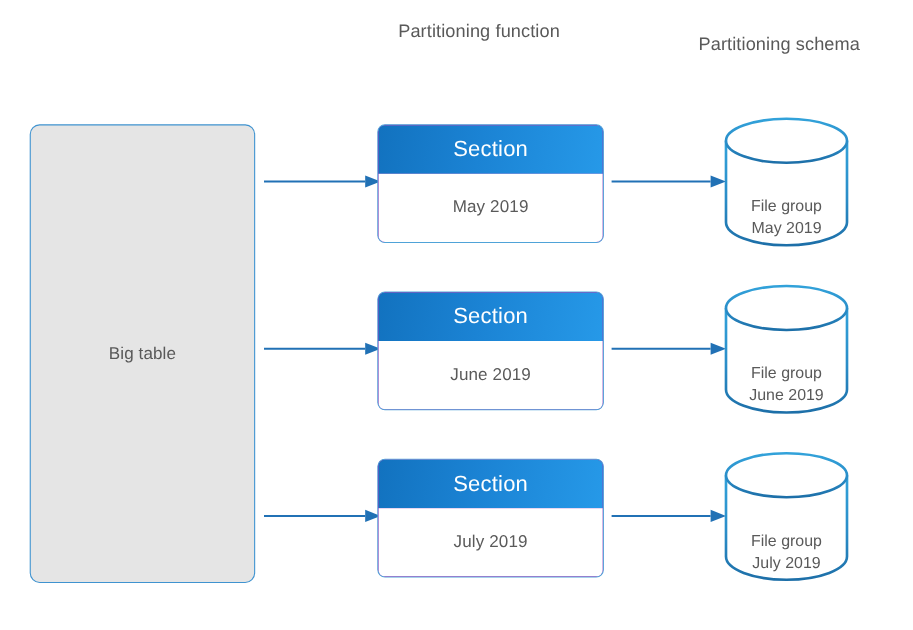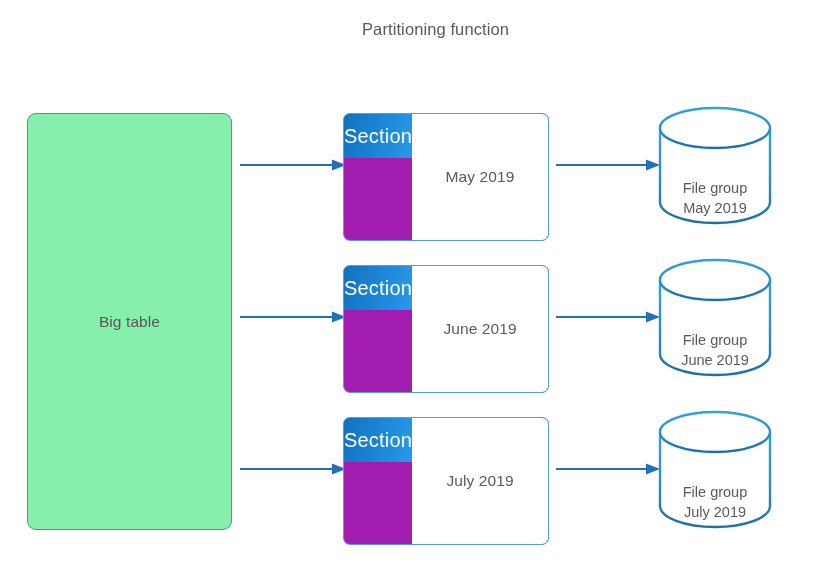--- a/index.html
+++ b/index.html
@@ -33,44 +33,44 @@
   
   #big-table {
     position: absolute;
     left: 27px;
     top: 113px;
     width: 205px;
     height: 417px;
     box-sizing: border-box;
     border: 1.6px solid #3f93d0;
     border-radius: 9px;
-    background: #86efac;
+    background: #e5e5e5;
     display: flex;
     align-items: center;
     justify-content: center;
   }
   #big-table-label {
     font-size: 15.5px;
     color: #595959;
     letter-spacing: 0.1px;
   }
 
   
   .section-card {
     position: absolute;
     left: 343px;
     width: 206px;
-    height: 128px;
+    height: 108px;
     box-sizing: border-box;
     border: 1.4px solid #4fa3d8;
     border-radius: 7px;
     background: #a21caf;
     overflow: hidden;
     display: flex;
-    flex-direction: row;
+    flex-direction: column;
   }
   .section-head {
     height: 44px;
     flex: 0 0 44px;
     background: linear-gradient(100deg, #1272bf 0%, #1b83d4 45%, #2699e8 100%);
     display: flex;
     align-items: center;
     justify-content: center;
   }
   .section-head-label {
@@ -150,20 +150,21 @@
   .arr-left  { left: 240px; width: 106px; }
   .arr-right { left: 556px; width: 104px; }
 </style>
 </head>
 <body>
 
 <div id="canvas">
 
   <div class="col-header" id="hdr-function">Partitioning function</div>
 
+  <div class="col-header" id="hdr-schema">Partitioning schema</div>
 
   <div id="big-table">
     <span id="big-table-label">Big table</span>
   </div>
 
   <div class="arrow arr-left arr-row-1">
     <svg width="106" height="16" viewBox="0 0 106 16">
       <line x1="0" y1="8" x2="92" y2="8" stroke="#2171b5" stroke-width="1.8"></line>
       <polygon points="92,2.5 106,8 92,13.5" fill="#2171b5"></polygon>
     </svg>

